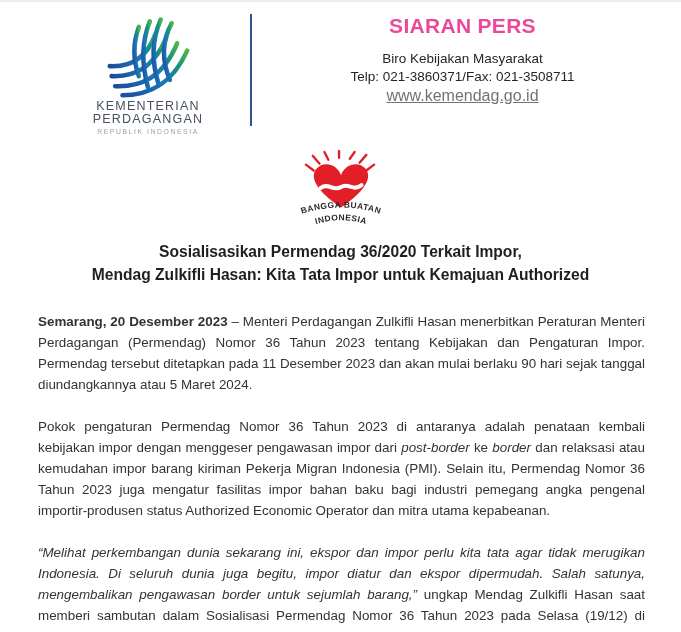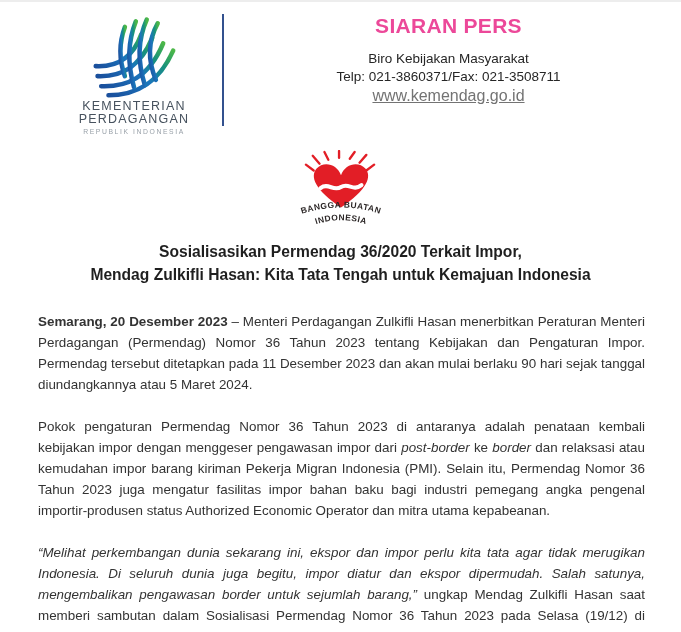--- a/index.html
+++ b/index.html
@@ -5,21 +5,21 @@
   html,body{margin:0;padding:0;}
   body{
     width:681px;height:632px;background:#ffffff;
     font-family:"Liberation Sans",sans-serif;color:#333;
     overflow:hidden;
   }
   .page{width:681px;height:632px;box-sizing:border-box;border-top:2px solid #ededed;overflow:hidden;}
 
   
   .header{display:flex;align-items:flex-start;padding-top:10px;}
-  .header-left{width:222px;flex:none;box-sizing:border-box;padding-left:46px;text-align:center;}
+  .header-left{width:250px;flex:none;box-sizing:border-box;padding-left:46px;text-align:center;}
   .ministry-logo-svg{display:block;margin:4px auto 2px;}
   .logo-word{font-size:12.5px;letter-spacing:1.2px;color:#47525e;line-height:13px;font-weight:400;}
   .logo-sub{font-size:6.8px;letter-spacing:1.6px;color:#98a0a8;margin-top:2px;}
   .v-divider{width:2px;height:112px;background:#33518e;margin-top:2px;flex:none;}
   .header-right{flex:1;text-align:center;padding-right:8px;padding-top:2px;}
   .press-title{font-size:21px;font-weight:700;color:#ec4899;letter-spacing:.3px;margin:0 0 12px;}
   .addr-line{font-size:13.5px;line-height:18px;color:#262626;}
   .site-line{margin-top:1px;}
   .site-line a{color:#737373;text-decoration:underline;font-size:16px;line-height:18px;}
 
@@ -102,21 +102,21 @@
         <textPath href="#arcTop" startOffset="50%" text-anchor="middle">BANGGA BUATAN</textPath>
       </text>
       <text font-family="Liberation Sans, sans-serif" font-size="8.6" font-weight="700" fill="#2b2626" letter-spacing="0.5">
         <textPath href="#arcBottom" startOffset="50%" text-anchor="middle">INDONESIA</textPath>
       </text>
     </svg>
   </div>
 
   <div class="headline">
       <div class="title-line">Sosialisasikan Permendag 36/2020 Terkait Impor,</div>
-      <div class="title-line">Mendag Zulkifli Hasan: Kita Tata Tengah untuk Kemajuan Indonesia</div>
+      <div class="title-line">Mendag Zulkifli Hasan: Kita Tata Impor untuk Kemajuan Authorized</div>
     </div>
 
   <div class="bodytext">
       <div class="paragraph"><span style="font-weight: 700; margin-top: 18px;">Semarang, 20 Desember 2023</span><span> – Menteri Perdagangan Zulkifli Hasan menerbitkan Peraturan Menteri Perdagangan (Permendag) Nomor 36 Tahun 2023 tentang Kebijakan dan Pengaturan Impor. Permendag tersebut ditetapkan pada 11 Desember 2023 dan akan mulai berlaku 90 hari sejak tanggal diundangkannya atau 5 Maret 2024.</span></div>
       <div class="paragraph"><span>Pokok pengaturan Permendag Nomor 36 Tahun 2023 di antaranya adalah penataan kembali kebijakan impor dengan menggeser pengawasan impor dari </span><span style="font-style: italic;">post-border</span><span> ke </span><span style="font-style: italic;">border</span><span> dan relaksasi atau kemudahan impor barang kiriman Pekerja Migran Indonesia (PMI). Selain itu, Permendag Nomor 36 Tahun 2023 juga mengatur fasilitas impor bahan baku bagi industri pemegang angka pengenal importir-produsen status Authorized Economic Operator dan mitra utama kepabeanan.</span></div>
       <div class="paragraph"><span style="font-style: italic;">“Melihat perkembangan dunia sekarang ini, ekspor dan impor perlu kita tata agar tidak merugikan Indonesia. Di seluruh dunia juga begitu, impor diatur dan ekspor dipermudah. Salah satunya, mengembalikan pengawasan border untuk sejumlah barang,”</span><span> ungkap Mendag Zulkifli Hasan saat memberi sambutan dalam Sosialisasi Permendag Nomor 36 Tahun 2023 pada Selasa (19/12) di Semarang, Jawa Tengah.</span></div>
     </div>
 
 </div>
 

